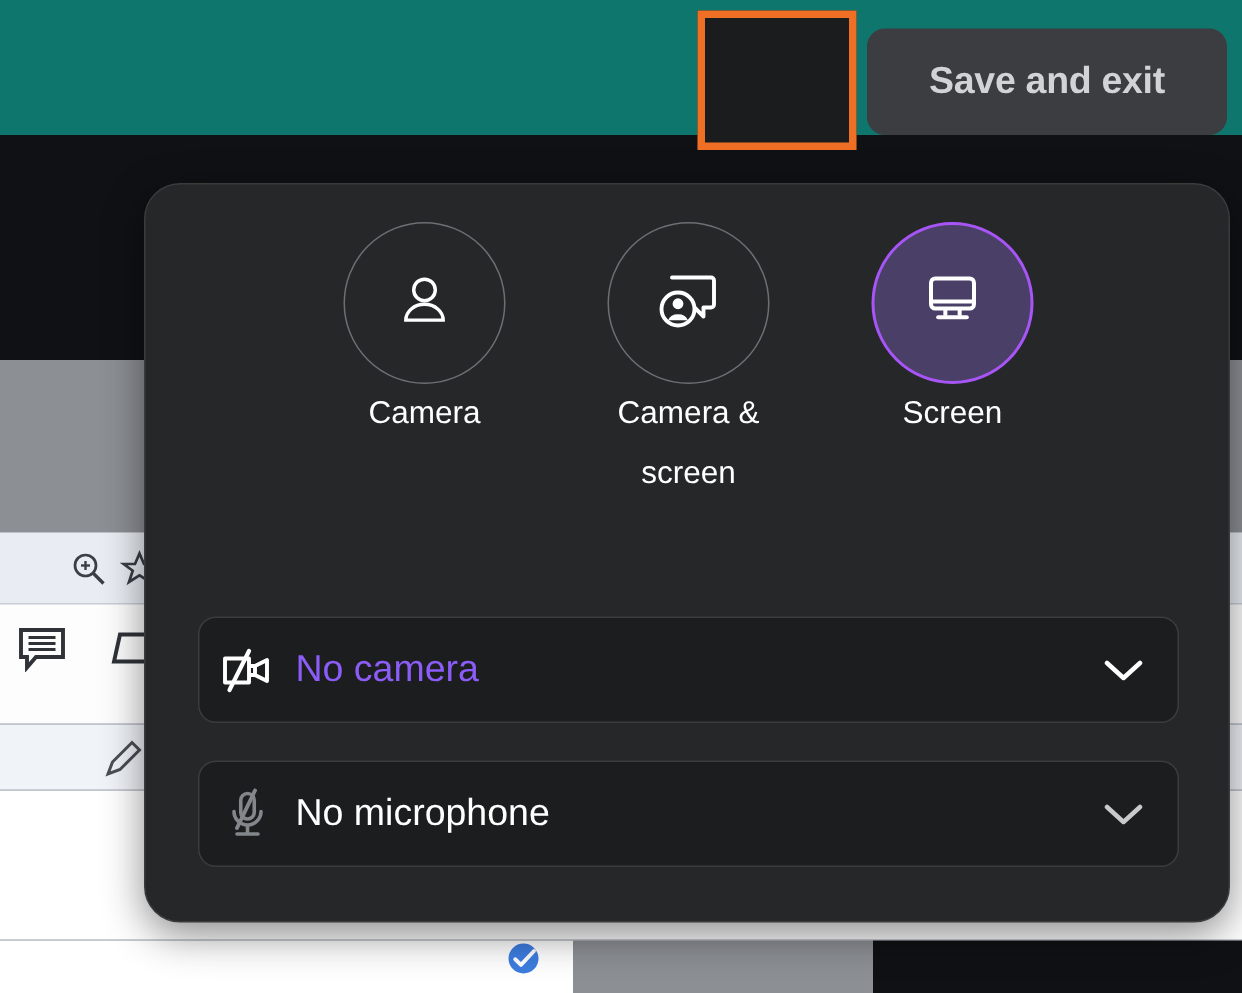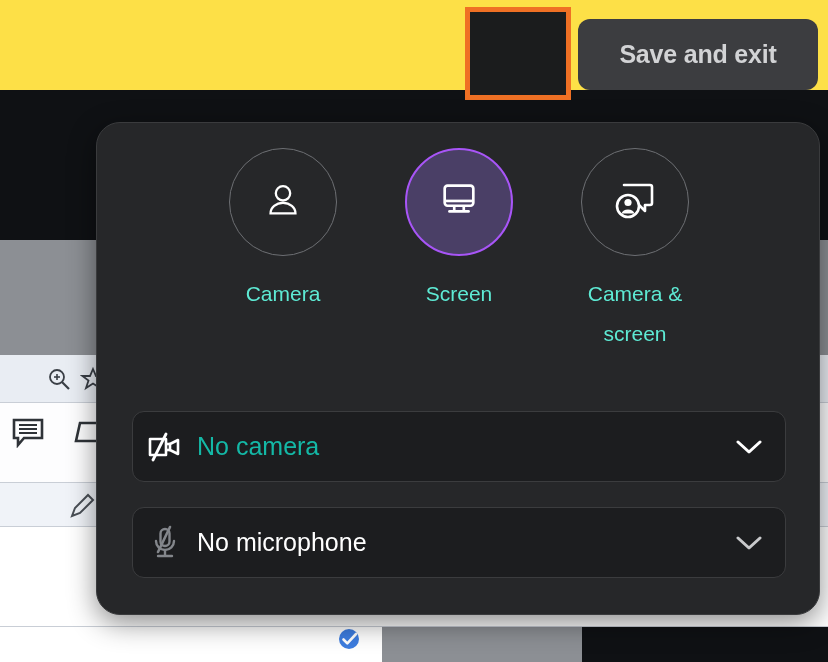--- a/index.html
+++ b/index.html
@@ -65,21 +65,21 @@
   #icon-comment   { left: 12px;  top: 418px; }
   #icon-shape     { left: 74px;  top: 420px; }
   #icon-pencil    { left: 68px;  top: 492px; }
   #icon-check     { left: 337px; top: 627px; }
 
   
   #topbar {
     position: absolute;
     left: 0; top: 0;
     width: 828px; height: 90px;
-    background: #fde047;
+    background: #0f766e;
   }
   #gear-highlight {
     position: absolute;
     left: 465px; top: 7px;
     width: 106px; height: 93px;
     box-sizing: border-box;
     border: 5px solid #ef7024;
     background: #1b1c1d;
   }
   #save-exit-button {
@@ -134,22 +134,21 @@
     background: transparent;
     display: flex;
     align-items: center;
     justify-content: center;
   }
   .mode-option.selected .mode-circle {
     border: 2px solid #a855f7;
     background: #4a3f66;
   }
   .mode-label {
-    margin-top: 18px;
-    color: #5eead4;
+    color: #ffffff;
     font-size: 21px;
     line-height: 40px;
     text-align: center;
     width: 112px;
   }
 
   
   .device-select {
     position: absolute;
     left: 35px;
@@ -169,21 +168,21 @@
   .device-icon {
     width: 64px;
     display: flex;
     align-items: center;
     justify-content: center;
     flex: none;
   }
   .device-text {
     flex: 1;
     font-size: 25px;
-    color: #14b8a6;
+    color: #8b5cf6;
   }
   #mic-select .device-text { color: #ffffff; }
   .device-chevron {
     width: 72px;
     display: flex;
     align-items: center;
     justify-content: center;
     flex: none;
   }
 </style>
@@ -264,50 +263,50 @@
     <div class="mode-option">
       <div class="mode-circle">
         <span>
           <svg width="46" height="46" viewBox="0 0 48 48">
             <circle cx="24" cy="17" r="7.5" fill="none" stroke="#ffffff" stroke-width="2.4"></circle>
             <path d="M11 38 a13 11 0 0 1 26 0 z" fill="none" stroke="#ffffff" stroke-width="2.4"></path>
           </svg>
         </span>
       </div>
       <div class="mode-label">Camera</div>
+    </div>
+
+    <div class="mode-option">
+      <div class="mode-circle">
+        <span>
+          <svg width="48" height="44" viewBox="0 0 48 44">
+            <path d="M13 7 h26 a2 2 0 0 1 2 2 v16 a2 2 0 0 1 -2 2 h-5" fill="none" stroke="#ffffff" stroke-width="2.6" stroke-linecap="round"></path>
+            <path d="M34 27 v6 l-6 -6" fill="none" stroke="#ffffff" stroke-width="2.6" stroke-linejoin="round"></path>
+            <circle cx="17" cy="28" r="11" fill="#262729" stroke="#ffffff" stroke-width="2.6"></circle>
+            <circle cx="17" cy="24.5" r="3.6" fill="#ffffff"></circle>
+            <path d="M10.5 35.5 a6.8 5.6 0 0 1 13 0 z" fill="#ffffff"></path>
+          </svg>
+        </span>
+      </div>
+      <div class="mode-label">Camera &amp; screen</div>
     </div>
 
     <div class="mode-option selected">
       <div class="mode-circle">
         <span>
           <svg width="46" height="42" viewBox="0 0 48 44">
             <rect x="9" y="7" width="30" height="21" rx="3" fill="none" stroke="#ffffff" stroke-width="2.8"></rect>
             <line x1="9" y1="23" x2="39" y2="23" stroke="#ffffff" stroke-width="2.8"></line>
             <line x1="19" y1="28" x2="19" y2="33" stroke="#ffffff" stroke-width="2.8"></line>
             <line x1="29" y1="28" x2="29" y2="33" stroke="#ffffff" stroke-width="2.8"></line>
             <line x1="14" y1="34" x2="34" y2="34" stroke="#ffffff" stroke-width="2.8" stroke-linecap="round"></line>
           </svg>
         </span>
       </div>
       <div class="mode-label">Screen</div>
-    </div>
-
-    <div class="mode-option">
-      <div class="mode-circle">
-        <span>
-          <svg width="48" height="44" viewBox="0 0 48 44">
-            <path d="M13 7 h26 a2 2 0 0 1 2 2 v16 a2 2 0 0 1 -2 2 h-5" fill="none" stroke="#ffffff" stroke-width="2.6" stroke-linecap="round"></path>
-            <path d="M34 27 v6 l-6 -6" fill="none" stroke="#ffffff" stroke-width="2.6" stroke-linejoin="round"></path>
-            <circle cx="17" cy="28" r="11" fill="#262729" stroke="#ffffff" stroke-width="2.6"></circle>
-            <circle cx="17" cy="24.5" r="3.6" fill="#ffffff"></circle>
-            <path d="M10.5 35.5 a6.8 5.6 0 0 1 13 0 z" fill="#ffffff"></path>
-          </svg>
-        </span>
-      </div>
-      <div class="mode-label">Camera &amp; screen</div>
     </div>
   </div>
 
   <div class="device-select" id="camera-select">
     <span class="device-icon">
       <svg width="38" height="32" viewBox="0 0 38 32">
         <path d="M4 8 h16 v16 h-16 z" fill="none" stroke="#ffffff" stroke-width="2.6" stroke-linejoin="round"></path>
         <path d="M24 13 l8 -4 v14 l-8 -4 z" fill="none" stroke="#ffffff" stroke-width="2.6" stroke-linejoin="round"></path>
         <line x1="20" y1="13" x2="24" y2="13" stroke="#ffffff" stroke-width="2.6"></line>
         <line x1="20" y1="19" x2="24" y2="19" stroke="#ffffff" stroke-width="2.6"></line>

